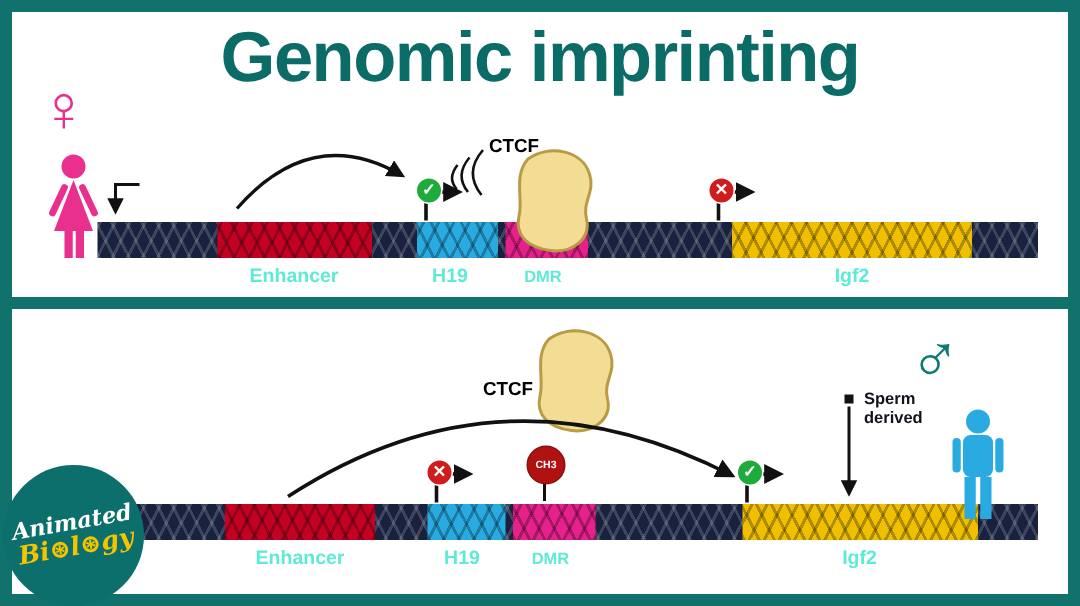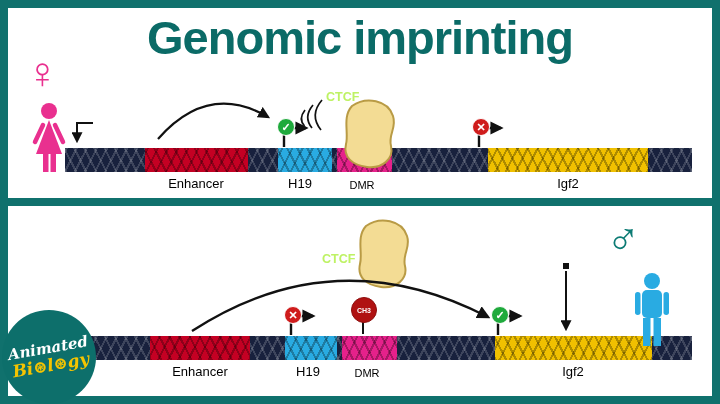--- a/index.html
+++ b/index.html
@@ -26,26 +26,26 @@
   .seg{position:absolute; top:0; height:100%;
     background-image:
       repeating-linear-gradient(63deg, rgba(0,0,0,0.28) 0 2px, transparent 2px 9px),
       repeating-linear-gradient(-63deg, rgba(0,0,0,0.28) 0 2px, transparent 2px 9px);
   }
   .seg-enh{background-color:#c40023;}
   .seg-h19{background-color:#29abe2;}
   .seg-dmr{background-color:#e6218b;}
   .seg-igf2{background-color:#f0c000;}
 
-  .lbl{position:absolute; transform:translateX(-50%); font-weight:normal;
-       font-size:13px; color:#000000; white-space:nowrap; z-index:6;}
+  .lbl{position:absolute; transform:translateX(-50%); font-weight:bold;
+       font-size:13px; color:#5eead4; white-space:nowrap; z-index:6;}
   .lbl-sm{font-size:11px;}
   .note{position:absolute; font-size:11px; font-weight:600; color:#10131a;
         line-height:1.2; z-index:6;}
-  .ctcf{position:absolute; font-size:12.5px; font-weight:bold; color:#bef264; z-index:6;}
+  .ctcf{position:absolute; font-size:12.5px; font-weight:bold; color:#000000; z-index:6;}
 
   .badge{position:absolute; width:16px; height:16px; border-radius:50%;
          border:1.5px solid #fff; color:#fff; font-size:11px; font-weight:bold;
          display:flex; align-items:center; justify-content:center;
          box-sizing:content-box; z-index:7; line-height:1;}
   .badge-check{background:#1faa3c;}
   .badge-x{background:#cf1c1c;}
   .badge-ch3{position:absolute; width:24px; height:24px; border-radius:50%;
          background:#b01212; color:#fff; font-size:7px; font-weight:bold;
          display:flex; align-items:center; justify-content:center; z-index:7;
@@ -108,20 +108,21 @@
 
   <svg class="abs" style="left:630px; top:272px; z-index:6;" width="44" height="82" viewBox="0 0 44 82">
     <circle cx="22" cy="9" r="8" fill="#29abe2"></circle>
     <rect x="12" y="18" width="20" height="28" rx="5" fill="#29abe2"></rect>
     <rect x="5" y="20" width="5.5" height="23" rx="2.7" fill="#29abe2"></rect>
     <rect x="33.5" y="20" width="5.5" height="23" rx="2.7" fill="#29abe2"></rect>
     <rect x="13" y="46" width="7.5" height="28" fill="#29abe2"></rect>
     <rect x="23.5" y="46" width="7.5" height="28" fill="#29abe2"></rect>
   </svg>
 
+  <div class="note" style="left:576px; top:260px; width:54px;">Sperm derived</div>
 
   <div class="ctcf" style="left:322px; top:252px;">CTCF</div>
 
   <div class="bar" style="left:65px; top:336px; width:627px;">
     <div class="seg seg-enh" style="left:85px;  width:100px;"></div>
     <div class="seg seg-h19" style="left:220px; width:52px;"></div>
     <div class="seg seg-dmr" style="left:277px; width:55px;"></div>
     <div class="seg seg-igf2" style="left:430px; width:157px;"></div>
   </div>
 

